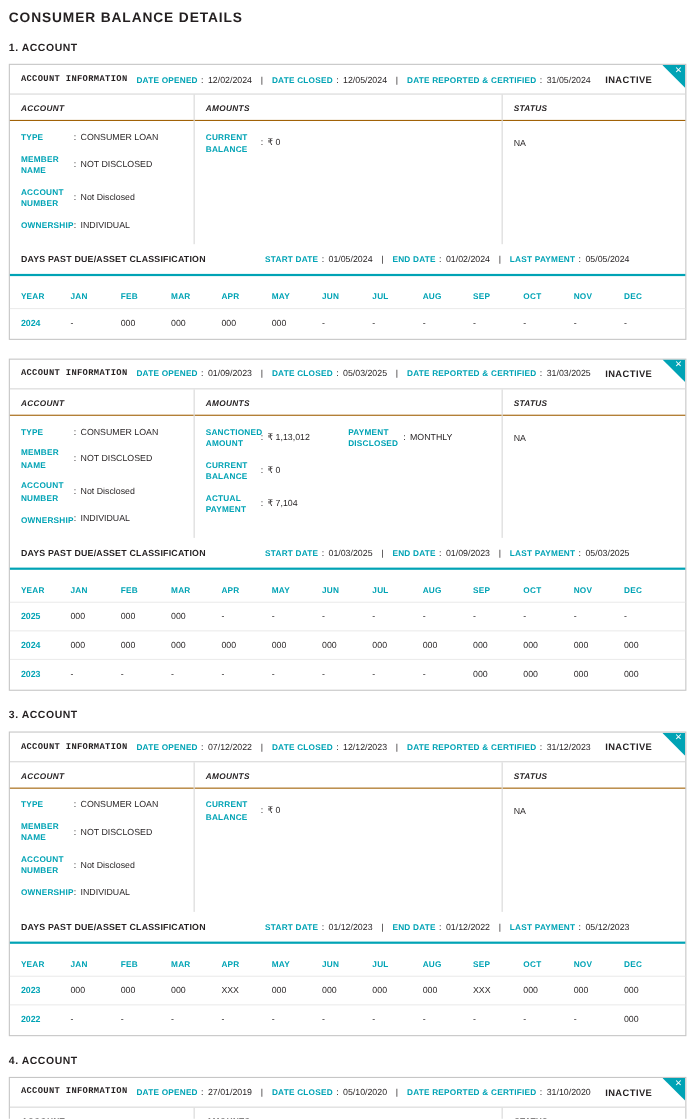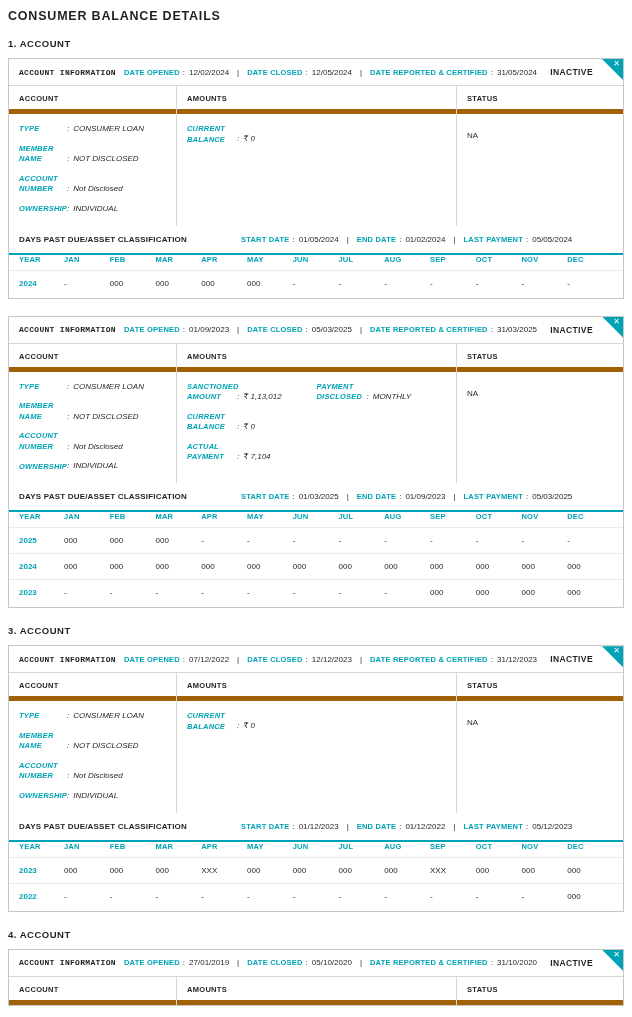--- a/index.html
+++ b/index.html
@@ -28,40 +28,40 @@
   .cv::before { content:":"; margin-right:4px; }
   .pipe { margin:0 8px; font-size:8px; }
   .badge { margin-left:auto; font-size:8.5px; font-weight:700; letter-spacing:.4px; }
 
   .cols { display:flex; align-items:stretch; }
   .col { border-right:1px solid #d8d8d8; }
   .col:last-child { border-right:none; }
   .col-account { flex:0 0 168px; width:168px; }
   .col-amounts { flex:0 0 280px; width:280px; }
   .col-status  { flex:1; }
-  .col-head { font-size:7.5px; font-weight:700; letter-spacing:.3px; padding:8px 10px 6px; border-bottom:5px solid #a16207; }
+  .col-head { font-size:7.5px; font-weight:700; letter-spacing:.3px; padding:8px 10px 6px; border-bottom:1px solid #a16207;font-style:italic; }
   .col-body { padding:10px 10px 2px; }
 
-  .kv { display:flex; align-items:flex-end; margin-bottom:9px;font-style:italic; }
+  .kv { display:flex; align-items:center; margin-bottom:9px; }
   .kv .tl { flex:0 0 46px; width:46px; line-height:1.4; margin-right:2px; }
   .col-amounts .kv .tl { flex-basis:48px; width:48px; }
   .kv .cv { line-height:1.35; }
   .amts { display:flex; }
   .amts-col { flex:1 1 50%; min-width:0; }
   .sv { font-size:8px; }
 
   .dpd-head { display:flex; align-items:center; padding:9px 10px; border-bottom:2px solid #00a3b5; }
   .dpd-title { font-size:8px; font-weight:700; letter-spacing:.2px; flex:0 0 222px; width:222px; }
 
   .grid { padding-bottom:2px; }
   .gr { display:grid; grid-template-columns:45px repeat(12,1fr); align-items:center; padding:0 10px; }
   .gr + .gr { border-top:1px solid #ececec; }
   .cells { display:contents; }
   .gc { padding:8px 0; font-size:8px; }
-  .gr.th .gc { padding:0 0 6px; }
+  .gr.th .gc { padding:14px 0 6px; }
   .mh { color:#00a3b5; font-weight:700; font-size:7.5px; letter-spacing:.2px; }
   .yr { color:#00a3b5; font-weight:700; font-size:8px; }
   .dv { font-size:8px; }
 </style>
 </head>
 <body>
 
 <div class="page">
   <h1 class="page-title">CONSUMER BALANCE DETAILS</h1>
 

